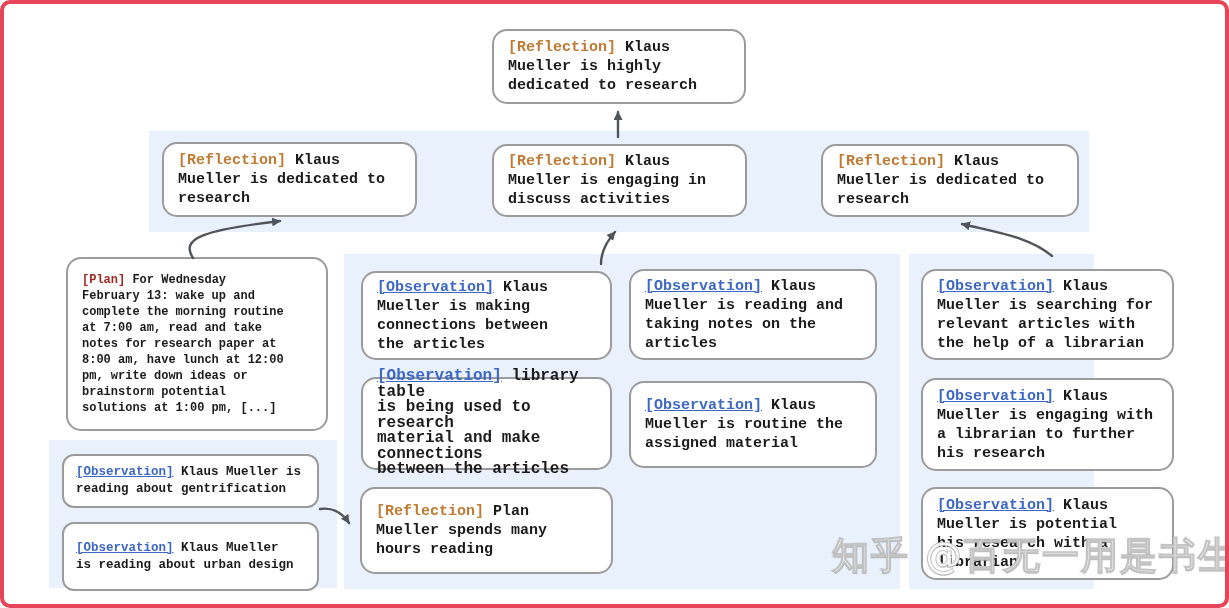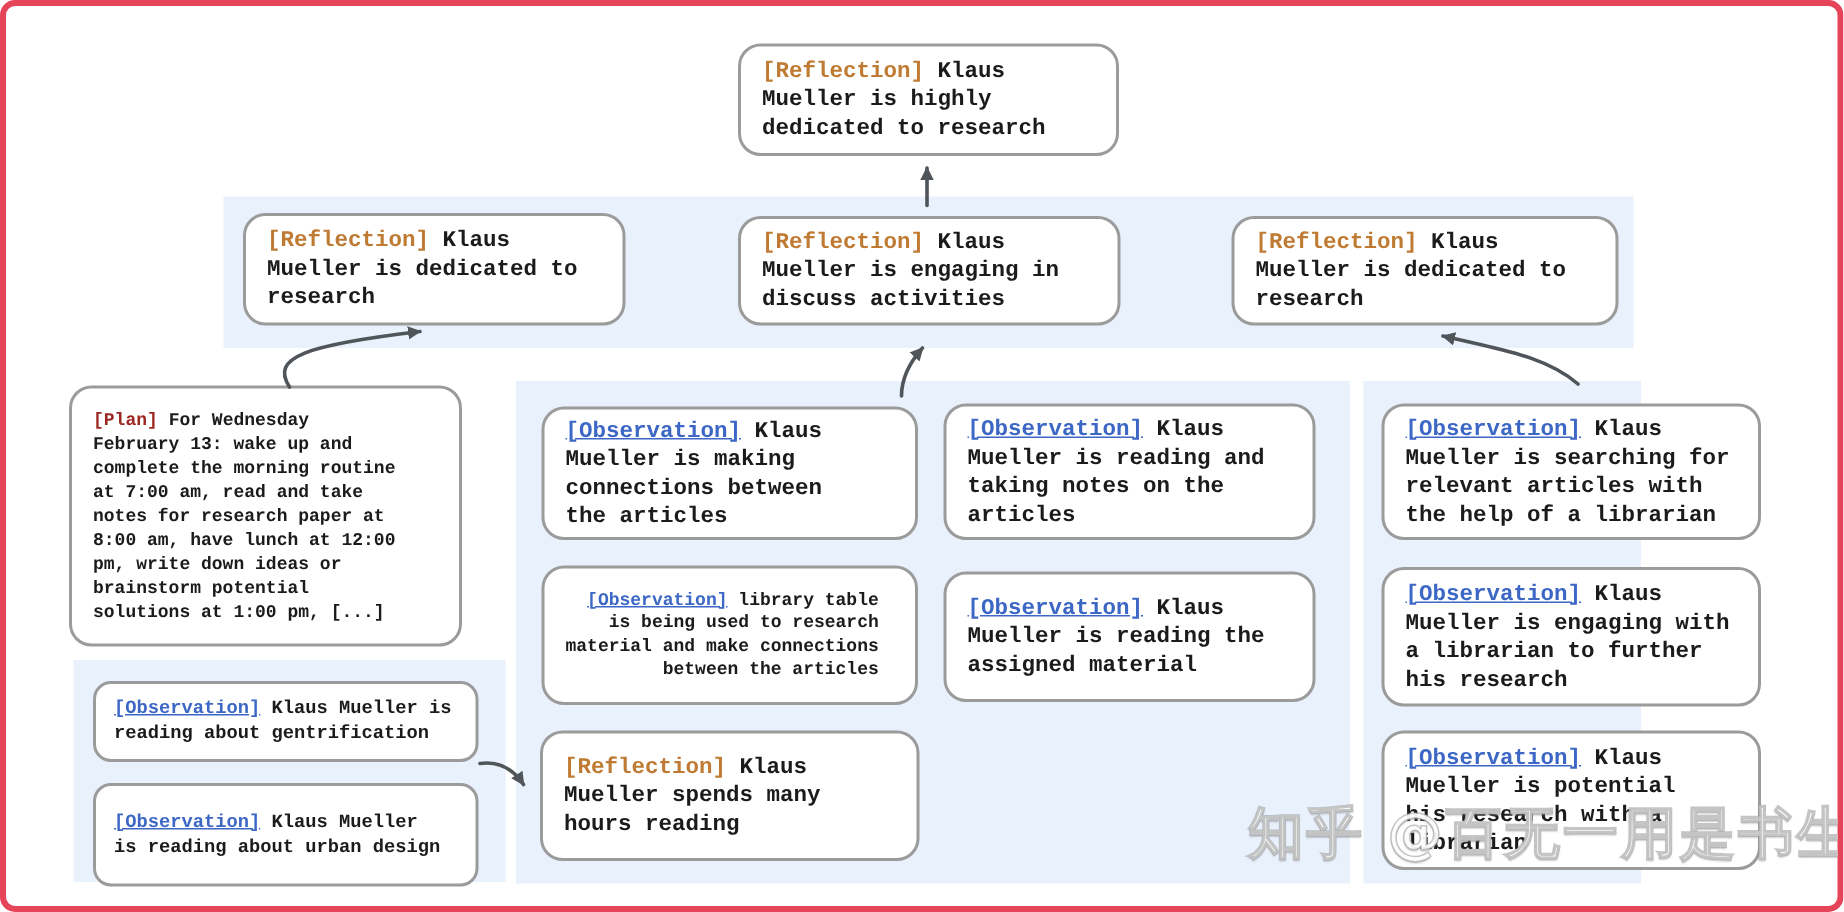--- a/index.html
+++ b/index.html
@@ -17,21 +17,21 @@
   .box{
     position:absolute; z-index:2; background:var(--box-bg);
     border:2px solid var(--box-border); border-radius:15px;
     display:flex; align-items:center; box-sizing:border-box; padding:0 14px;
   }
   .content{
     white-space:pre-wrap; color:var(--text); font-weight:700;
     font-size:15px; line-height:19px;
   }
   .content.md{font-size:12.5px; line-height:17px;}
-  .content.sm{font-size:12px; line-height:15.5px;text-align:right;}
+  .content.sm{font-size:16px; line-height:15.5px;}
   .content.plan{font-size:12px; line-height:16px;}
   .tag{font-weight:700;}
   .tag.reflection{color:var(--reflection-tag);}
   .tag.observation{color:var(--observation-tag);text-decoration:underline;}
   .tag.plan{color:var(--plan-tag);}
   #arrows{position:absolute; left:0; top:0; z-index:5; pointer-events:none;}
   #arrows path.shaft{fill:none; stroke:var(--arrow); stroke-width:2.4; stroke-linecap:round;}
   #arrows .head{fill:var(--arrow);}
   #watermark{
     position:absolute; left:828px; top:527px; z-index:10;
@@ -68,21 +68,21 @@
     <div class="content"><span class="tag reflection">[Reflection]</span><span> Klaus
 Mueller is engaging in
 discuss activities</span></div>
   </div>
   <div class="box" style="left:817px;top:140px;width:258px;height:73px;">
     <div class="content"><span class="tag reflection">[Reflection]</span><span> Klaus
 Mueller is dedicated to
 research</span></div>
   </div>
 
-  <div class="box" style="left:42px;top:253px;width:262px;height:174px;">
+  <div class="box" style="left:62px;top:253px;width:262px;height:174px;">
     <div class="content plan"><span class="tag plan">[Plan]</span><span> For Wednesday
 February 13: wake up and
 complete the morning routine
 at 7:00 am, read and take
 notes for research paper at
 8:00 am, have lunch at 12:00
 pm, write down ideas or
 brainstorm potential
 solutions at 1:00 pm, [...]</span></div>
   </div>
@@ -102,34 +102,34 @@
 connections between
 the articles</span></div>
   </div>
   <div class="box" style="left:357px;top:373px;width:251px;height:93px;">
     <div class="content sm"><span class="tag observation">[Observation]</span><span> library table
 is being used to research
 material and make connections
 between the articles</span></div>
   </div>
   <div class="box" style="left:356px;top:483px;width:253px;height:87px;">
-    <div class="content"><span class="tag reflection">[Reflection]</span><span> Klaus
+    <div class="content"><span class="tag reflection">[Reflection]</span><span> Plan
 Mueller spends many
 hours reading</span></div>
   </div>
 
   <div class="box" style="left:625px;top:265px;width:248px;height:91px;">
     <div class="content"><span class="tag observation">[Observation]</span><span> Klaus
 Mueller is reading and
 taking notes on the
 articles</span></div>
   </div>
   <div class="box" style="left:625px;top:377px;width:248px;height:87px;">
     <div class="content"><span class="tag observation">[Observation]</span><span> Klaus
-Mueller is reading the
+Mueller is routine the
 assigned material</span></div>
   </div>
 
   <div class="box" style="left:917px;top:265px;width:253px;height:91px;">
     <div class="content"><span class="tag observation">[Observation]</span><span> Klaus
 Mueller is searching for
 relevant articles with
 the help of a librarian</span></div>
   </div>
   <div class="box" style="left:917px;top:374px;width:253px;height:93px;">

